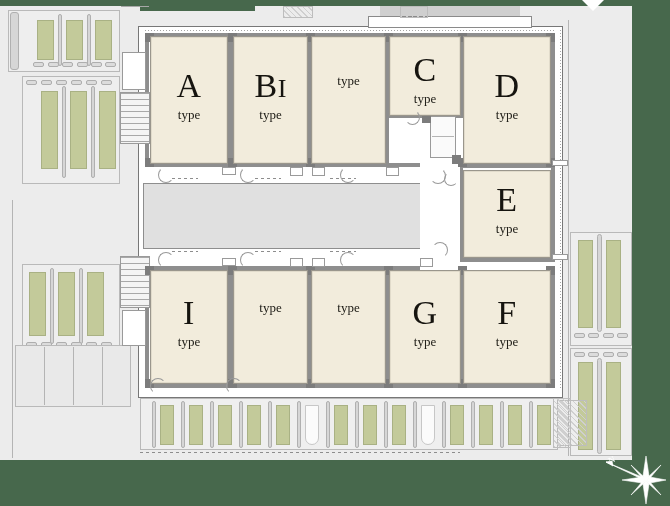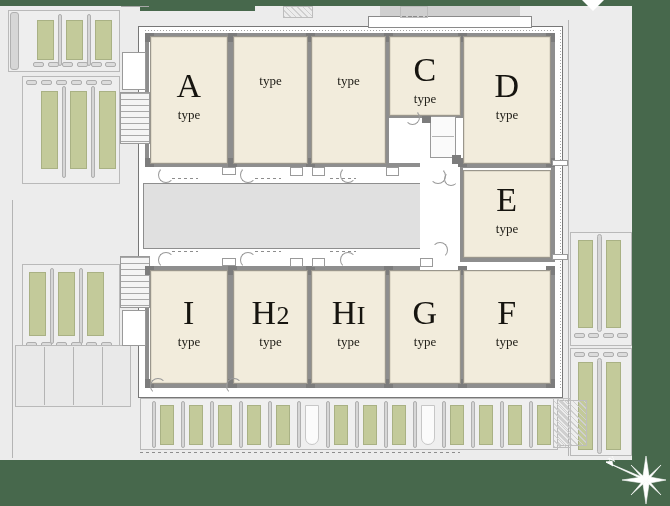--- a/index.html
+++ b/index.html
@@ -402,20 +402,21 @@
 
   <div id="units-layer">
       <div class="unit" style="left: 150px; top: 36px; width: 78px; height: 128px;">
         <div class="unit-label" style="top: 32px;">
           <span class="unit-letter">A</span>
           <span class="unit-type">type</span>
         </div>
       </div>
       <div class="unit" style="left: 233px; top: 36px; width: 75px; height: 128px;">
         <div class="unit-label" style="top: 32px;">
+          <span class="unit-letter">B<span class="num">I</span></span>
           <span class="unit-type">type</span>
         </div>
       </div>
       <div class="unit" style="left: 311px; top: 36px; width: 75px; height: 128px;">
         <div class="unit-label" style="top: 32px;">
           <span class="unit-type">type</span>
         </div>
       </div>
       <div class="unit" style="left: 389px; top: 36px; width: 72px; height: 80px;">
         <div class="unit-label" style="top: 16px;">
@@ -436,27 +437,25 @@
         </div>
       </div>
       <div class="unit" style="left: 150px; top: 270px; width: 78px; height: 114px;">
         <div class="unit-label" style="top: 25px;">
           <span class="unit-letter">I</span>
           <span class="unit-type">type</span>
         </div>
       </div>
       <div class="unit" style="left: 233px; top: 270px; width: 75px; height: 114px;">
         <div class="unit-label" style="top: 25px;">
-          <span class="unit-letter">H<span class="num">2</span></span>
           <span class="unit-type">type</span>
         </div>
       </div>
       <div class="unit" style="left: 311px; top: 270px; width: 75px; height: 114px;">
         <div class="unit-label" style="top: 25px;">
-          <span class="unit-letter">H<span class="num">I</span></span>
           <span class="unit-type">type</span>
         </div>
       </div>
       <div class="unit" style="left: 389px; top: 270px; width: 72px; height: 114px;">
         <div class="unit-label" style="top: 25px;">
           <span class="unit-letter">G</span>
           <span class="unit-type">type</span>
         </div>
       </div>
       <div class="unit" style="left: 463px; top: 270px; width: 88px; height: 114px;">

